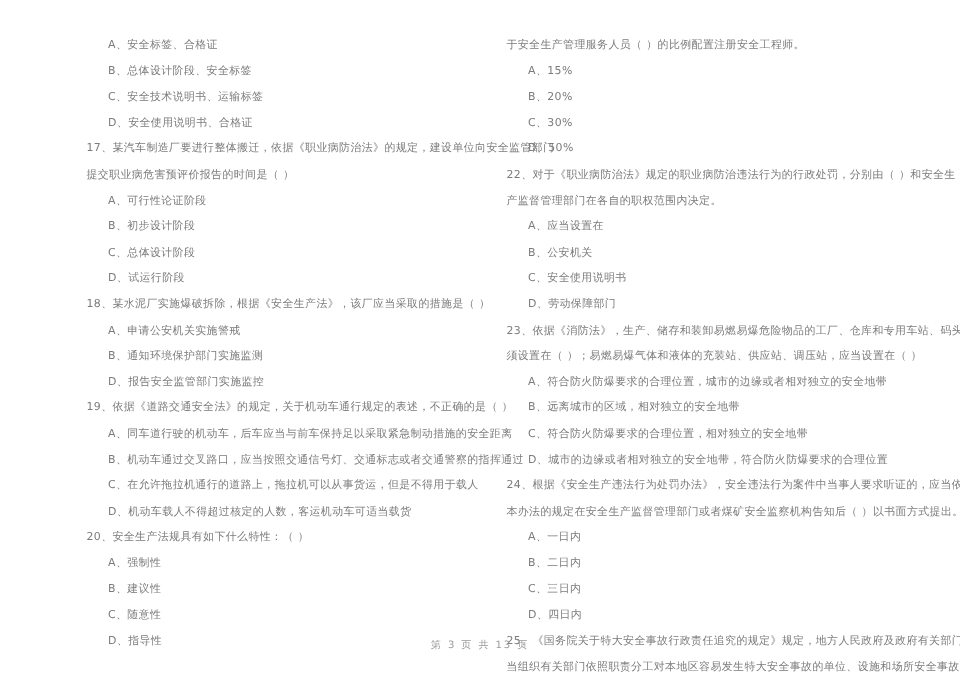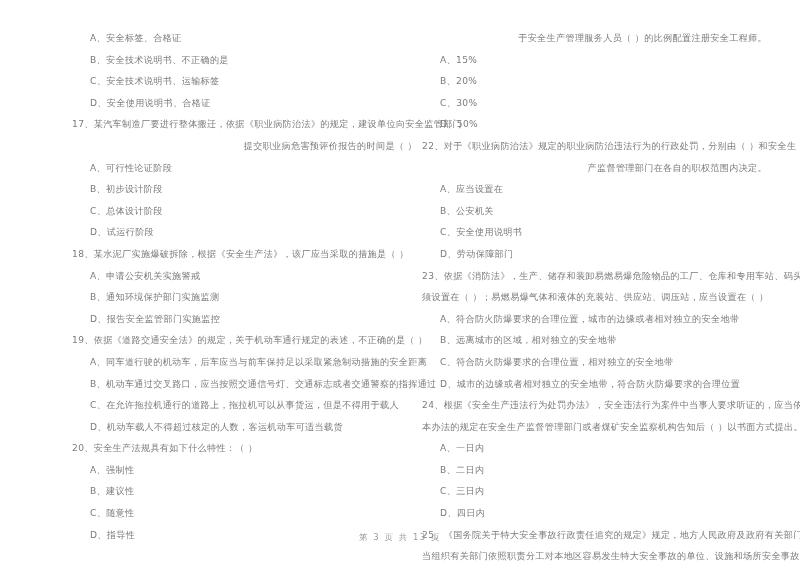--- a/index.html
+++ b/index.html
@@ -29,21 +29,20 @@
     line-height: 21.6px;
     letter-spacing: 0.35px;
     white-space: nowrap;
     font-weight: 400;
   }
   .line.stem {
     text-indent: 0;
   }
   .line.cont {
     text-indent: 0;
-    text-align: right;
   }
   .line.opt {
     text-indent: 18px;
   }
   .footer {
     position: absolute;
     left: 0;
     right: 0;
     top: 532px;
     text-align: center;
@@ -53,21 +52,21 @@
     font-family: "DejaVu Sans", "Liberation Sans", sans-serif;
   }
 </style>
 </head>
 <body>
 
 <div class="page">
 
   <div class="column column-left">
       <div class="line opt">A、安全标签、合格证</div>
-      <div class="line opt">B、安全技术说明书、不正确的是</div>
+      <div class="line opt">B、总体设计阶段、安全标签</div>
       <div class="line opt">C、安全技术说明书、运输标签</div>
       <div class="line opt">D、安全使用说明书、合格证</div>
       <div class="line stem">17、某汽车制造厂要进行整体搬迁，依据《职业病防治法》的规定，建设单位向安全监管部门</div>
       <div class="line cont">提交职业病危害预评价报告的时间是（      ）</div>
       <div class="line opt">A、可行性论证阶段</div>
       <div class="line opt">B、初步设计阶段</div>
       <div class="line opt">C、总体设计阶段</div>
       <div class="line opt">D、试运行阶段</div>
       <div class="line stem">18、某水泥厂实施爆破拆除，根据《安全生产法》，该厂应当采取的措施是（      ）</div>
       <div class="line opt">A、申请公安机关实施警戒</div>

